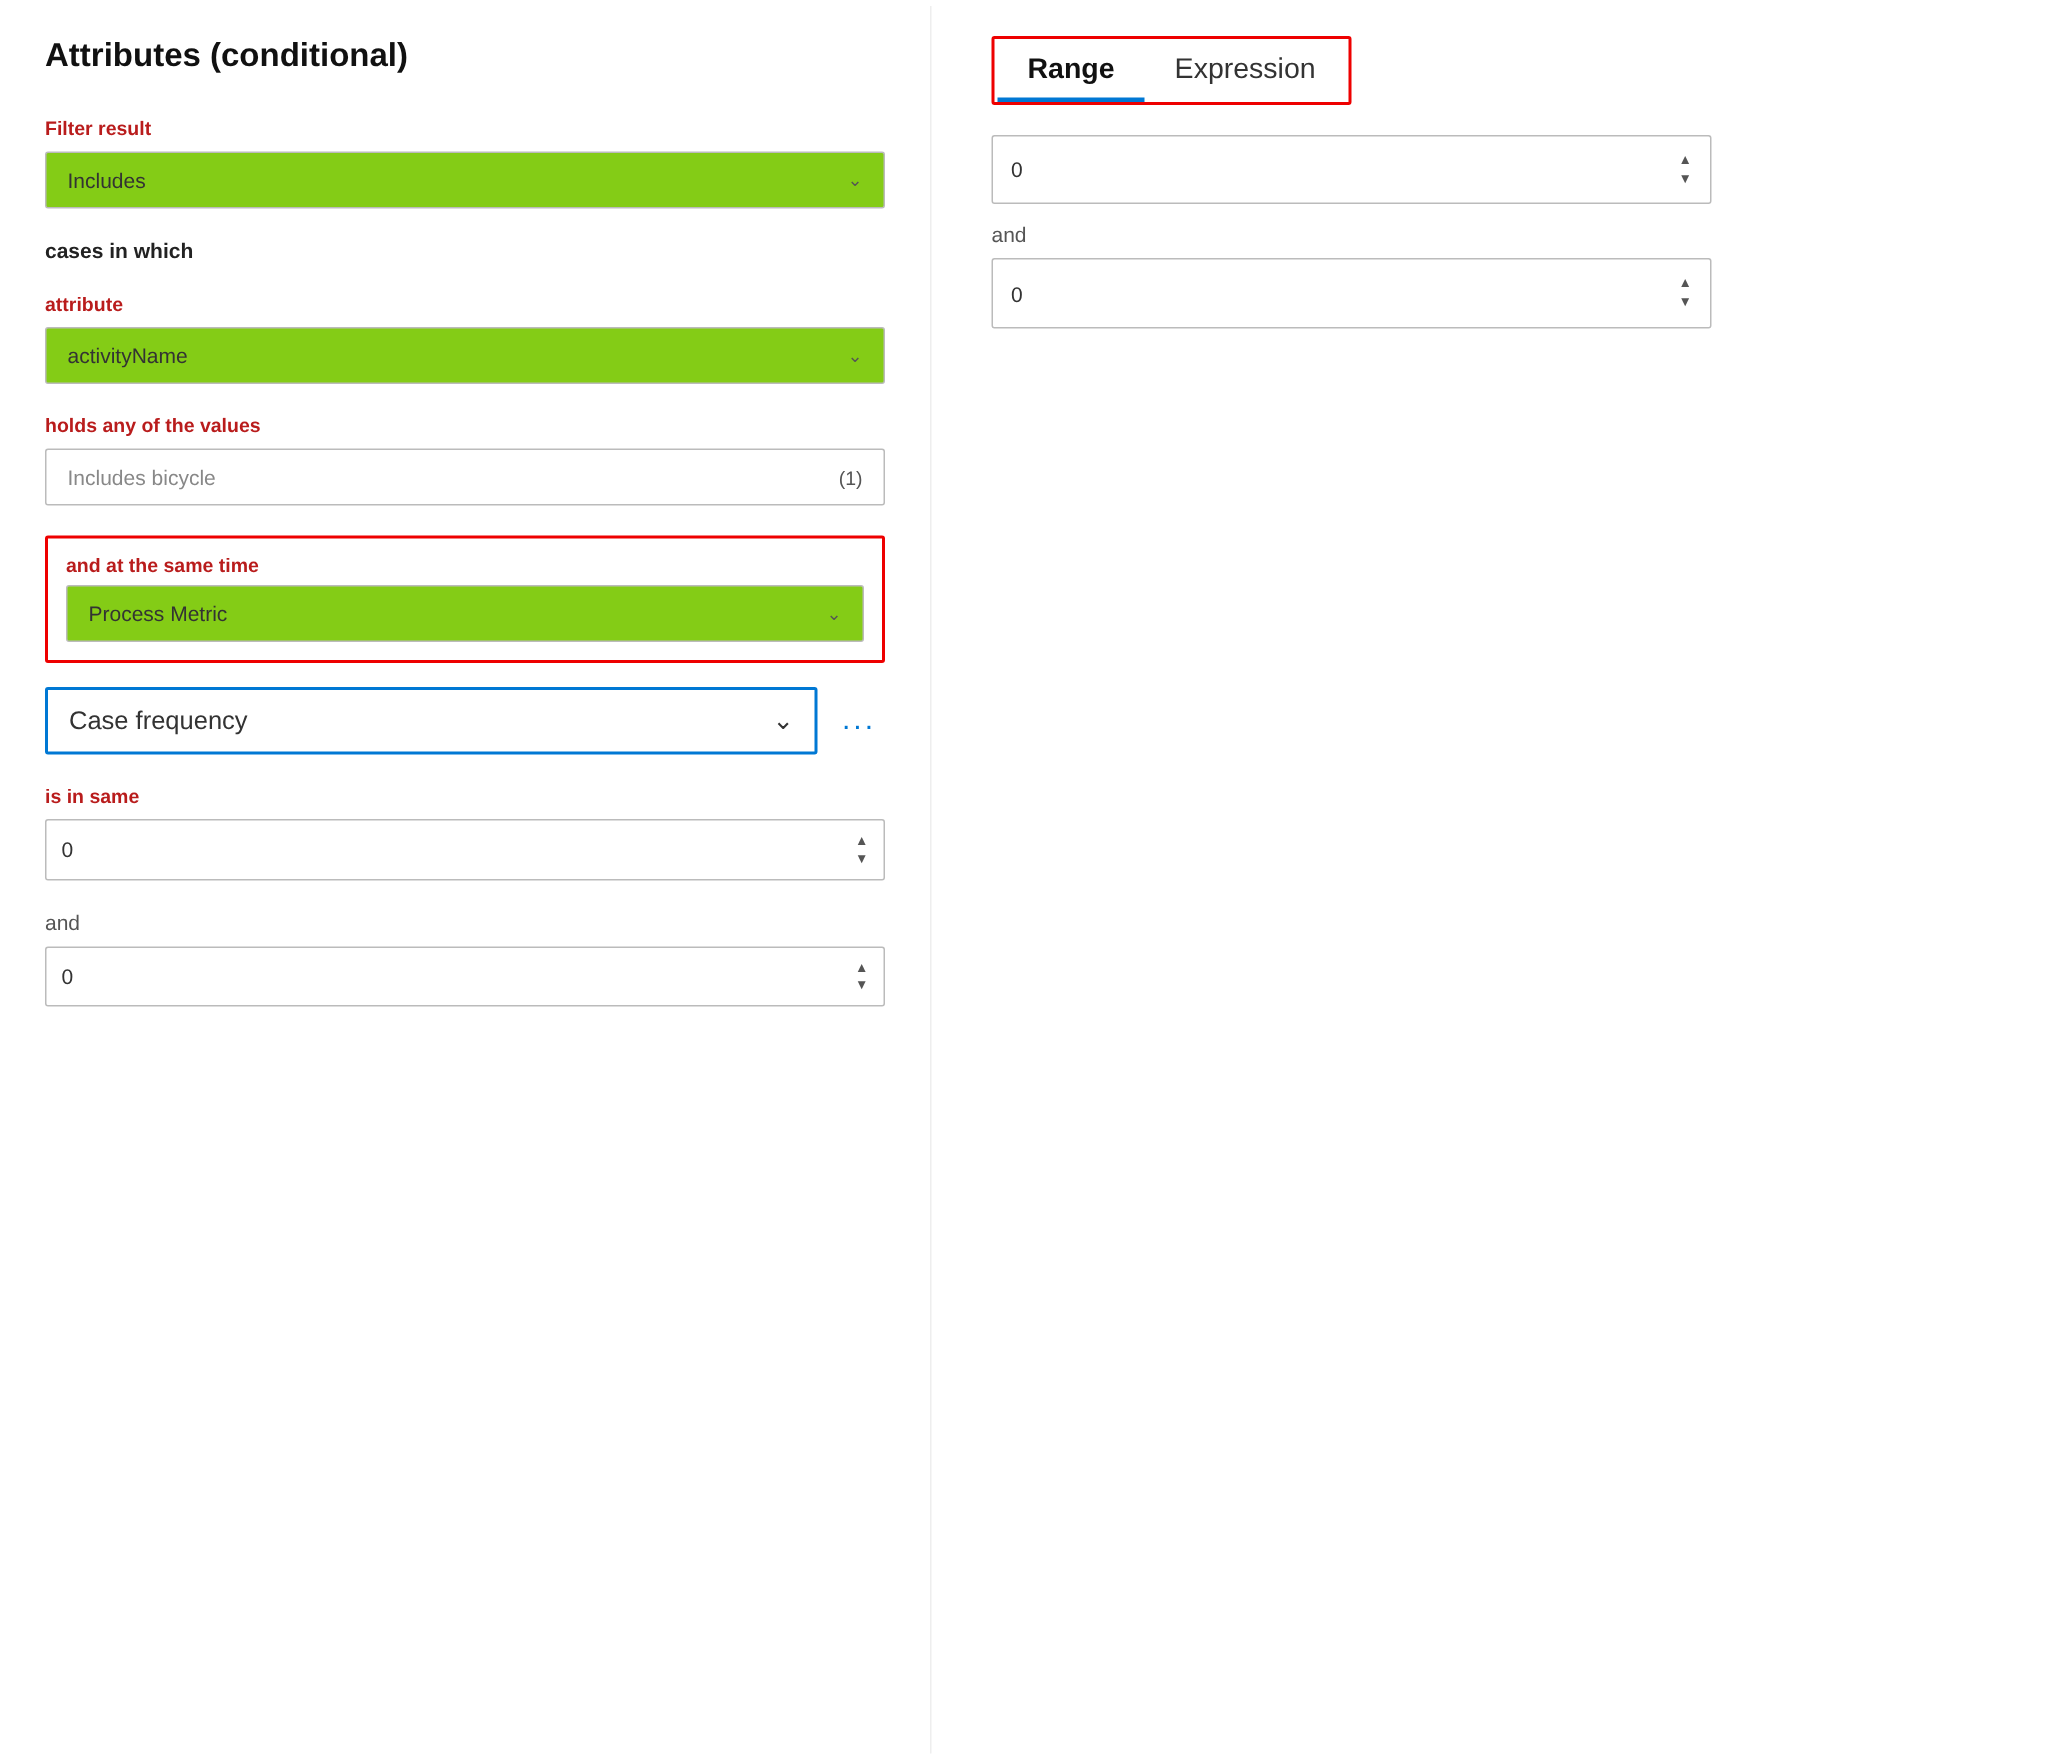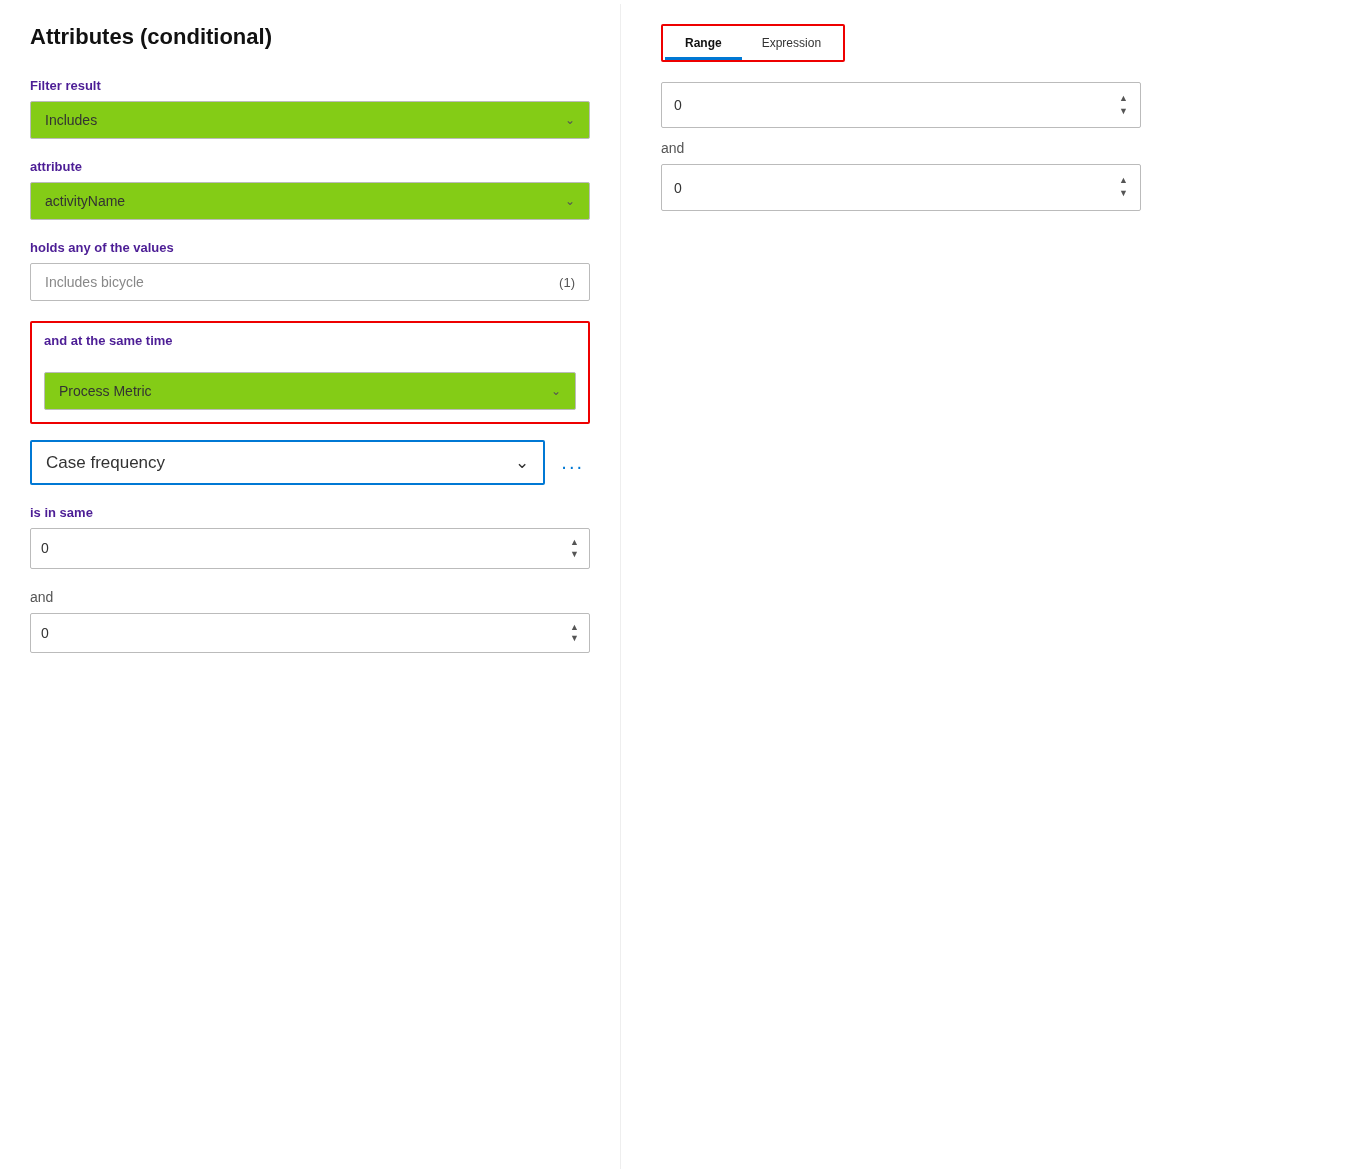--- a/index.html
+++ b/index.html
@@ -26,21 +26,21 @@
     }
     .page-title {
       font-size: 22px;
       font-weight: 600;
       margin-bottom: 28px;
       color: #111;
     }
     .section-label {
       font-size: 13px;
       font-weight: 600;
-      color: #4c1d95;
+      color: #b91c1c;
       margin-bottom: 8px;
     }
     .form-group {
       margin-bottom: 20px;
     }
     .dropdown {
       display: flex;
       align-items: center;
       justify-content: space-between;
       border: 1px solid #bbb;
@@ -79,21 +79,21 @@
     }
     
     .red-bordered {
       border: 2px solid #e00;
       border-radius: 2px;
       padding: 10px 12px 12px 12px;
       margin-bottom: 16px;
     }
     .red-bordered .section-label {
       font-weight: 700;
-      margin-bottom: 24px;
+      margin-bottom: 6px;
     }
     
     .blue-bordered-row {
       display: flex;
       align-items: center;
       gap: 10px;
       margin-bottom: 20px;
     }
     .blue-bordered-dropdown {
       display: flex;
@@ -153,21 +153,21 @@
       gap: 0;
       margin-bottom: 20px;
       border: 2px solid #e00;
       border-radius: 2px;
       padding: 0 2px;
       width: fit-content;
     }
     .tab {
       padding: 10px 20px;
       cursor: pointer;
-      font-size: 12px;
+      font-size: 19px;
       color: #333;
       position: relative;
       background: transparent;
       border: none;
       outline: none;
     }
     .tab.active {
       font-weight: 700;
       color: #111;
     }
@@ -216,20 +216,23 @@
     <div class="page-title">Attributes (conditional)</div>
 
     <div class="form-group">
       <div class="section-label">Filter result</div>
       <div class="dropdown">
         <span>Includes</span>
         <span class="chevron">⌄</span>
       </div>
     </div>
 
+    <div class="form-group">
+      <div class="inline-label">cases in which</div>
+    </div>
 
     <div class="form-group">
       <div class="section-label">attribute</div>
       <div class="dropdown">
         <span>activityName</span>
         <span class="chevron">⌄</span>
       </div>
     </div>
 
     <div class="form-group">

